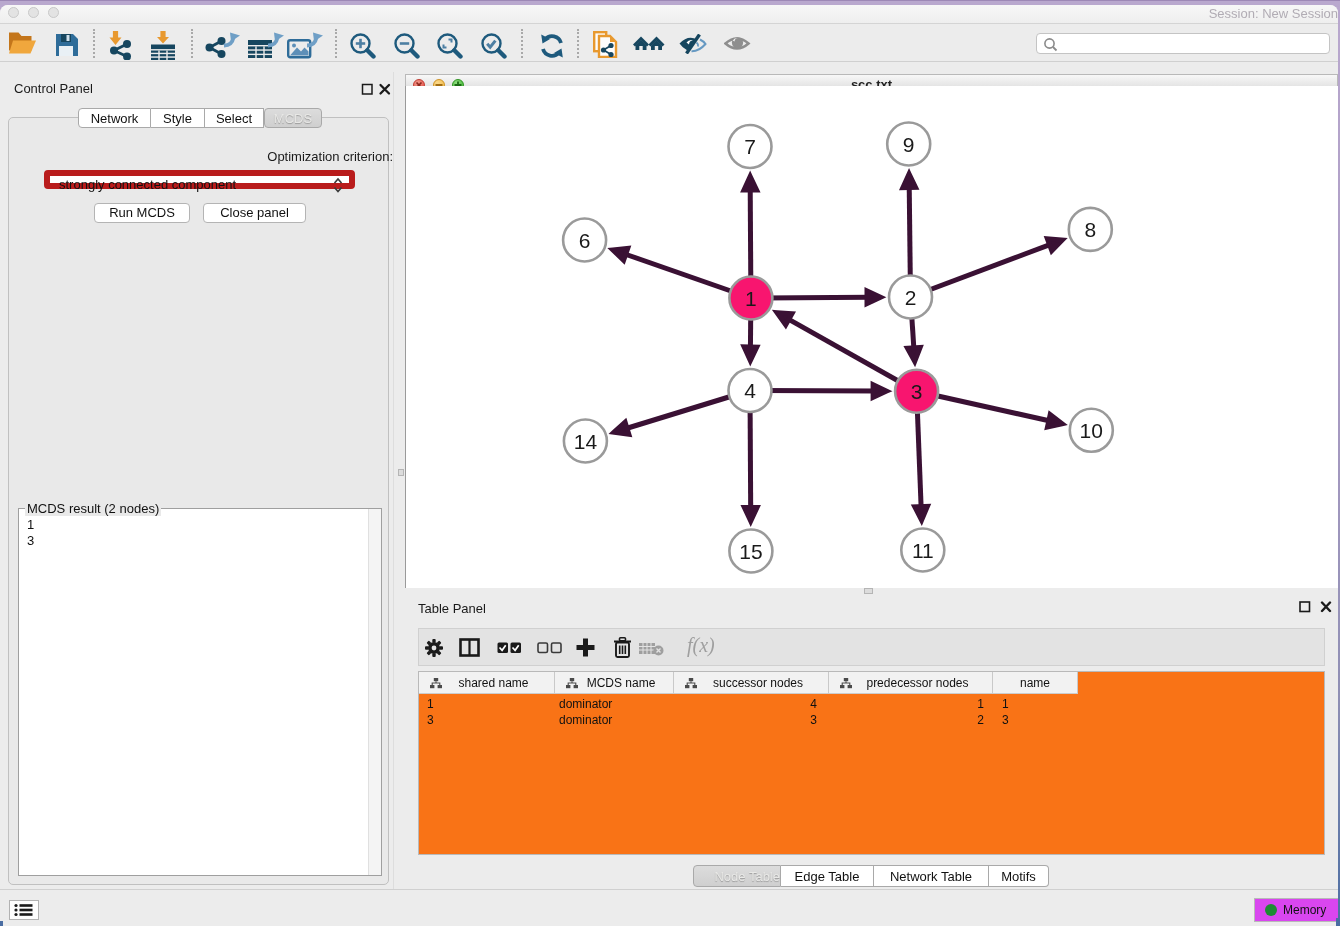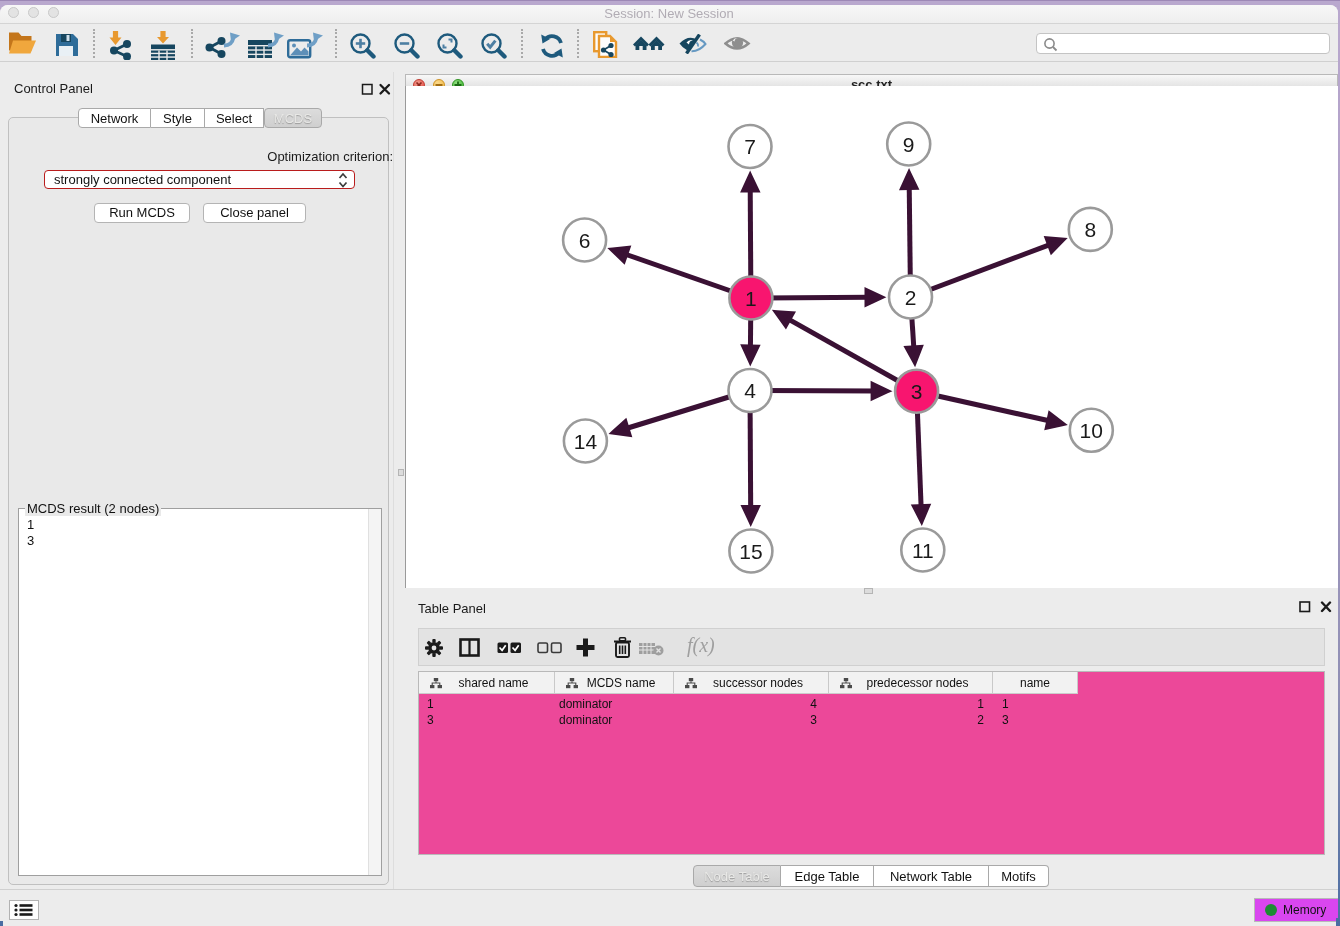--- a/index.html
+++ b/index.html
@@ -3,60 +3,60 @@
 <meta charset="utf-8">
 <style>
 * { margin:0; padding:0; box-sizing:border-box; }
 html,body { width:1340px; height:926px; overflow:hidden; }
 body { font-family:"Liberation Sans", sans-serif; background:#b9a8ce; position:relative; }
 .abs { position:absolute; }
 #win { position:absolute; left:0; top:5px; width:1338px; height:921px; background:#ececec; border-radius:8px 8px 0 0; }
 
 #titlebar { position:absolute; left:0; top:0; width:100%; height:19px; background:linear-gradient(#f7f7f7,#eeeeee); border-radius:8px 8px 0 0; border-bottom:1px solid #d4d4d4; }
 .tl { position:absolute; top:2px; width:11px; height:11px; border-radius:50%; background:#e3e3e3; border:1px solid #c9c9c9; }
-#wintitle { position:absolute; top:1px; width:100%; text-align:center; font-size:13px; color:#b1acb4; }
+#wintitle { position:absolute; top:1px; width:100%; text-align:right; font-size:13px; color:#b1acb4; }
 
 #toolbar { position:absolute; left:0; top:19px; width:100%; height:38px; background:#ececec; border-bottom:1px solid #d0d0d0; }
 .sep { position:absolute; top:5px; height:29px; width:0; border-left:2px dotted #a9a9a9; }
 .ticon { position:absolute; top:2px; }
 #searchbox { position:absolute; left:1036px; top:9px; width:294px; height:21px; background:#fff; border:1px solid #c4c4c4; border-radius:4px; }
 
 #cpanel { position:absolute; left:0; top:67px; width:394px; height:828px; background:#ececec; border-right:1px solid #dddddd; }
 #cphead { position:absolute; left:14px; top:9px; font-size:13px; color:#1a1a1a; }
 #cpbody { position:absolute; left:8px; top:45px; width:381px; height:768px; background:#e9e9e9; border:1px solid #c0c0c0; border-radius:5px; }
 .tabrow { position:absolute; display:flex; height:20px;align-items:center; }
 .tab { height:20px; font-size:13px; color:#111; background:#fff; border:1px solid #a9a9a9; border-left:none; text-align:center; line-height:19px; }
 .tab.first { border-left:1px solid #a9a9a9; border-radius:4px 0 0 4px; }
 .tab.last { border-radius:0 4px 4px 0; }
 .tab.seltab { background:linear-gradient(#dcdcdc,#cfcfcf); color:#e8e8e6; text-shadow:0 1px 1px #9a9a9a; border-radius:4px; border-left:1px solid #a9a9a9; }
 #opt-label { position:absolute; left:0; top:77px; width:100%; text-align:right; font-size:13px; color:#1a1a1a; }
-#dropdown { position:absolute; left:44px; top:98px; width:311px; height:19px; background:#fff; border:1px solid #b91c1c; border-radius:4px; font-size:13px; color:#111; line-height:18px; padding-left:9px; }
+#dropdown { position:absolute; left:44px; top:98px; width:311px; height:19px; background:#fff; border:6px solid #b91c1c; border-radius:4px; font-size:13px; color:#111; line-height:18px; padding-left:9px; }
 .btn { position:absolute; height:20px; background:#fff; border:1px solid #b4b4b4; border-radius:4px; font-size:13px; color:#111; text-align:center; line-height:18px; }
 #fieldset { position:absolute; left:18px; top:436px; width:364px; height:368px; border:1px solid #9f9f9f; background:#fff; }
 #fs-legend { position:absolute; left:6px; top:-8px; background:#e9e9e9; padding:0 2px; font-size:13px; color:#111; }
 #fs-scroll { position:absolute; right:0; top:0; width:13px; height:100%; background:#f4f4f4; border-left:1px solid #e0e0e0; }
 #fs-text { position:absolute; left:8px; top:8px; font-size:13px; color:#111; line-height:16px; }
 
 #netpanel { position:absolute; left:405px; top:56px; width:933px; height:527px; }
 #nettitle { position:absolute; left:0; top:5px; width:100%; height:20px; background:linear-gradient(#f8f8f8,#d8d8d8); border:1px solid #b9b9b9; border-bottom:1px solid #a9a9a9;margin-top:8px; }
 .mtl { position:absolute; top:3.5px; width:12px; height:12px; border-radius:50%; }
 #nettitletext { position:absolute; top:2px; width:100%; text-align:center; font-size:13px; font-weight:bold; color:#222; }
 #netcanvas { position:absolute; left:0; top:25px; width:933px; height:502px; background:#fff; border-left:1px solid #9a9a9a; }
 
 #tpanel { position:absolute; left:405px; top:592px; width:933px; height:289px; background:#ececec; }
 #tphead { position:absolute; left:13px; top:4px; font-size:13px; color:#1a1a1a; }
 #tptoolbar { position:absolute; left:13px; top:31px; width:907px; height:38px; background:#e3e3e3; border:1px solid #d0d0d0; }
-#ttable { position:absolute; left:13px; top:74px; width:907px; height:184px; background:#ec4899; border:1px solid #b9b9b9; }
+#ttable { position:absolute; left:13px; top:74px; width:907px; height:184px; background:#f97316; border:1px solid #b9b9b9; }
 .th { position:absolute; top:0; height:22px; background:#f2f2f2; border-right:1px solid #c9c9c9; border-bottom:1px solid #cccccc; font-size:12px; color:#111; text-align:center; line-height:22px; }
 .td { position:absolute; font-size:12px; color:#111; height:16px; line-height:16px; }
 .btabs { position:absolute; top:268px; display:flex; height:22px; }
 .btab { height:22px; font-size:13px; color:#111; background:#fff; border:1px solid #a9a9a9; border-left:none; text-align:center; line-height:21px; }
 .btab.first { border-left:1px solid #a9a9a9; border-radius:4px 0 0 4px; }
 .btab.last { border-radius:0 4px 4px 0; }
-.btab.seltab { background:linear-gradient(#dcdcdc,#cfcfcf); color:#e9e9e7; text-shadow:0 1px 1px #9a9a9a; }
+.btab.seltab { background:linear-gradient(#dcdcdc,#cfcfcf); color:#e9e9e7; text-shadow:0 1px 1px #9a9a9a;text-align:right; }
 
 #statusbar { position:absolute; left:0; top:884px; width:100%; height:35px; background:#ececec; border-top:1px solid #d0d0d0; }
 #listbtn { position:absolute; left:9px; top:10px; width:30px; height:20px; background:#fdfdfd; border:1px solid #b2b2b2; }
 #membtn { position:absolute; left:1254px; top:8px; width:95px; height:24px; background:#d946ef; border:1px solid #b9b9b9; font-size:12px; color:#111; }
 
 #redge { position:absolute; right:0; top:0; width:2px; height:926px; background:linear-gradient(#b9a8ce,#ab9cc4 40%,#8f8fb4 75%,#4a6da2); }
 </style>
 </head>
 <body>
 <div class="abs" style="left:0;top:0;width:1340px;height:1px;background:#9d88b6;z-index:9"></div>

